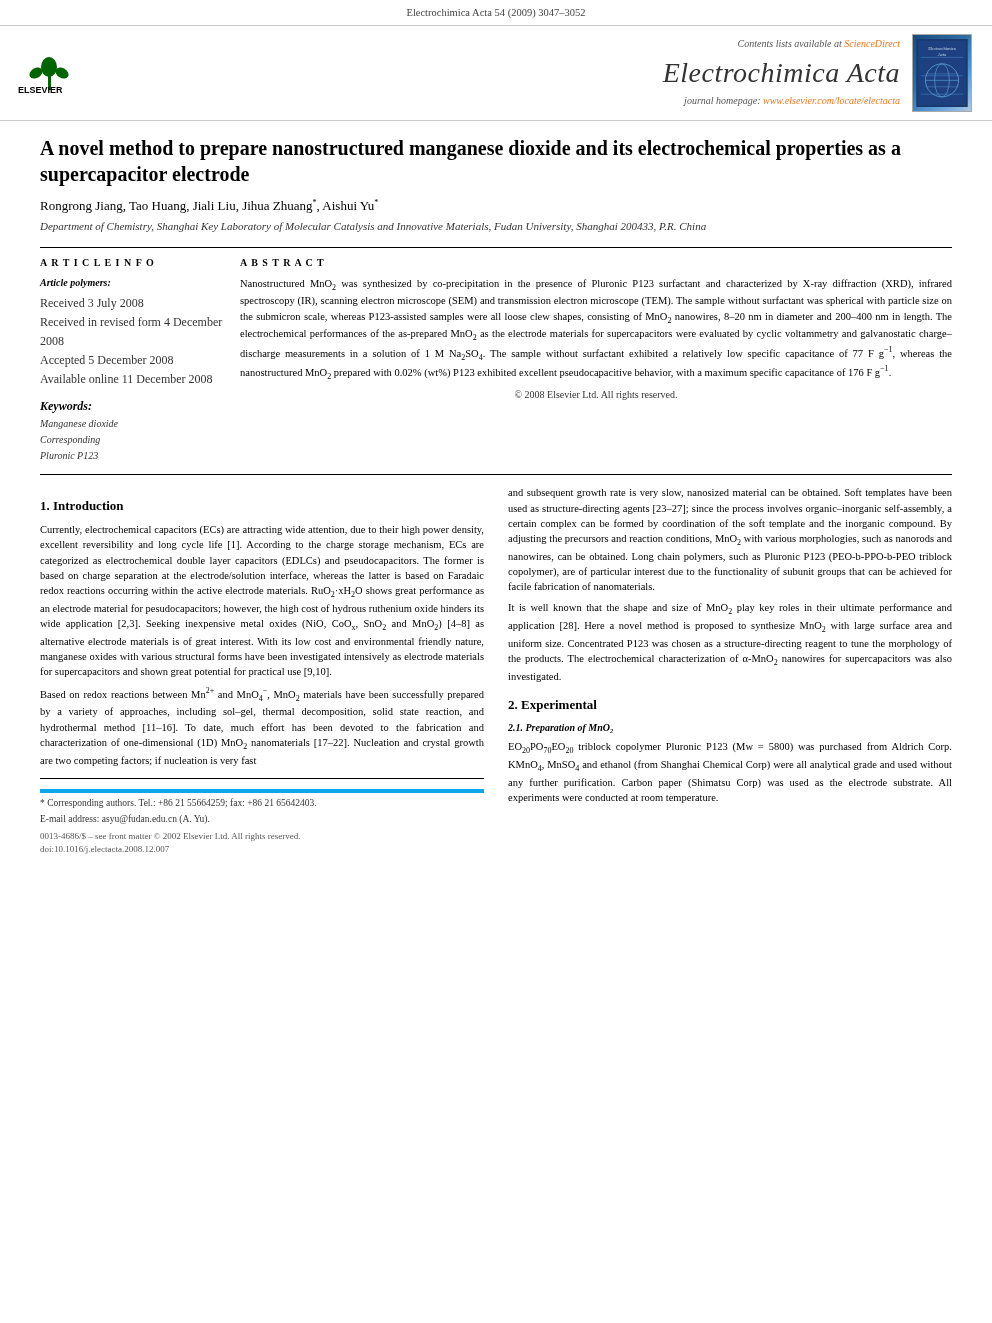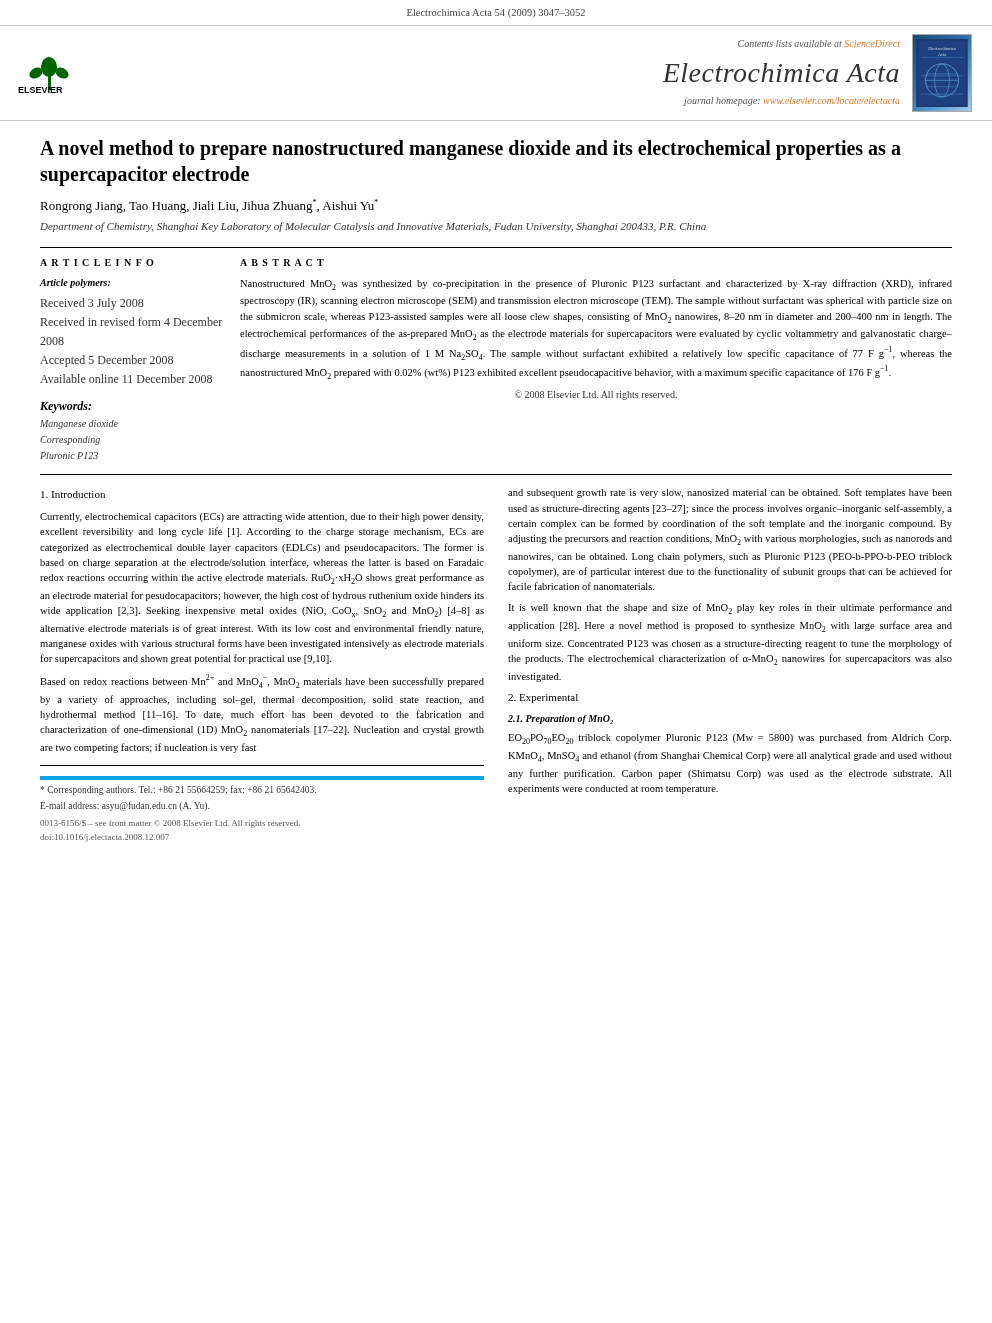--- a/index.html
+++ b/index.html
@@ -183,24 +183,24 @@
       margin-top: 4px;
     }
     .body-col {
       flex: 1;
       font-size: 10.5px;
       text-align: justify;
       line-height: 1.45;
       color: #000;
     }
     .body-section-title {
-      font-size: 11px;
-      font-weight: normal;
+      font-size: 13px;
+      font-weight: bold;
       margin-bottom: 6px;
-      margin-top: 2px;
+      margin-top: 12px;
     }
     .body-subsection-title {
       font-size: 10px;
       font-style: italic;
       font-weight: bold;
       margin-bottom: 4px;
       margin-top: 4px;
     }
     .body-para {
       margin-bottom: 6px;
@@ -337,21 +337,21 @@
           Based on redox reactions between Mn<sup>2+</sup> and MnO<sub>4</sub><sup>−</sup>, MnO<sub>2</sub> materials have been successfully prepared by a variety of approaches, including sol–gel, thermal decomposition, solid state reaction, and hydrothermal method [11–16]. To date, much effort has been devoted to the fabrication and characterization of one-dimensional (1D) MnO<sub>2</sub> nanomaterials [17–22]. Nucleation and crystal growth are two competing factors; if nucleation is very fast
         </div>
 
         <hr class="divider">
 
         <div class="footnote-section">
           <div class="footnote-line">* Corresponding authors. Tel.: +86 21 55664259; fax: +86 21 65642403.</div>
           <div class="footnote-line">E-mail address: asyu@fudan.edu.cn (A. Yu).</div>
         </div>
         <div class="footer-issn">
-          <div>0013-6156/$ – see front matter © 2008 Elsevier Ltd. All rights reserved.</div>
+          <div>0013-4686/$ – see front matter © 2002 Elsevier Ltd. All rights reserved.</div>
           <div>doi:10.1016/j.electacta.2008.12.007</div>
         </div>
       </div>
 
       <div class="body-col">
         <div class="body-para">
           and subsequent growth rate is very slow, nanosized material can be obtained. Soft templates have been used as structure-directing agents [23–27]; since the process involves organic–inorganic self-assembly, a certain complex can be formed by coordination of the soft template and the inorganic compound. By adjusting the precursors and reaction conditions, MnO<sub>2</sub> with various morphologies, such as nanorods and nanowires, can be obtained. Long chain polymers, such as Pluronic P123 (PEO-b-PPO-b-PEO triblock copolymer), are of particular interest due to the functionality of subunit groups that can be achieved for facile fabrication of nanomaterials.
         </div>
 
         <div class="body-para">

